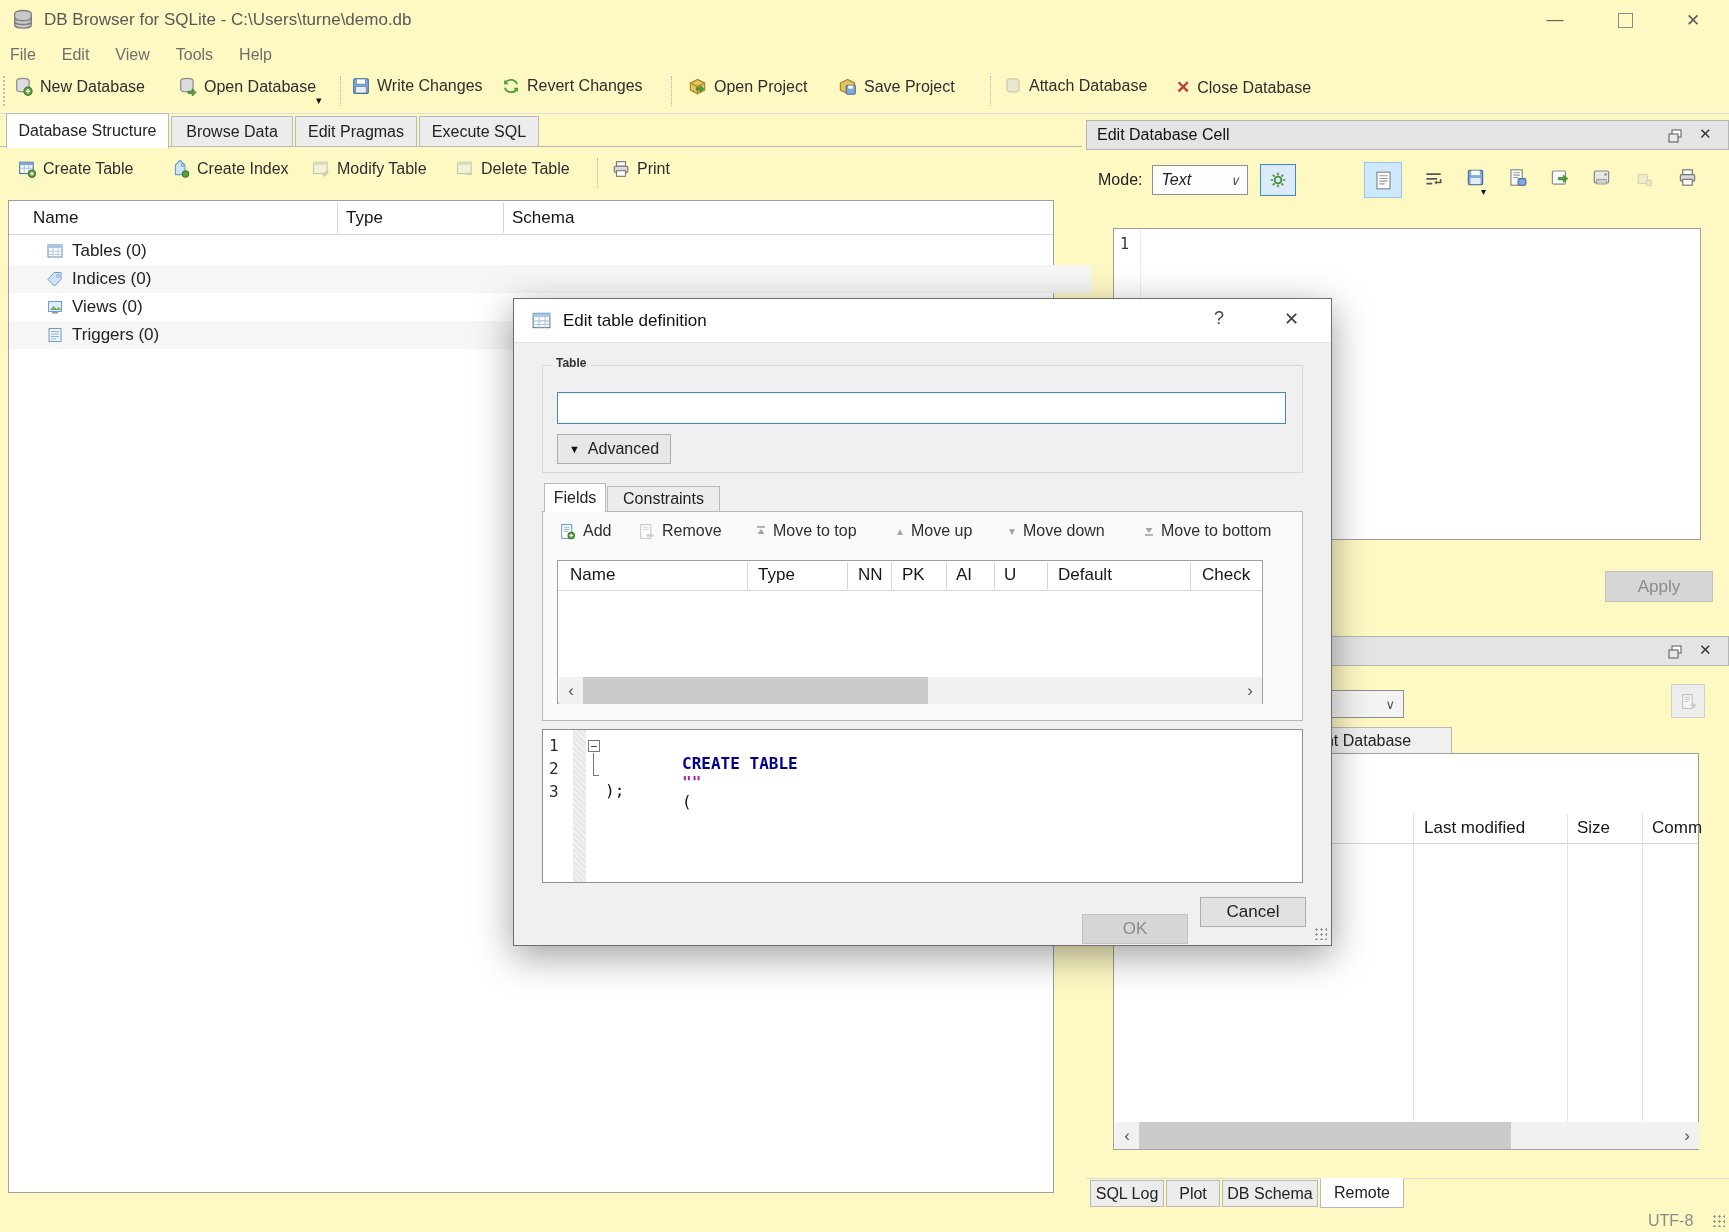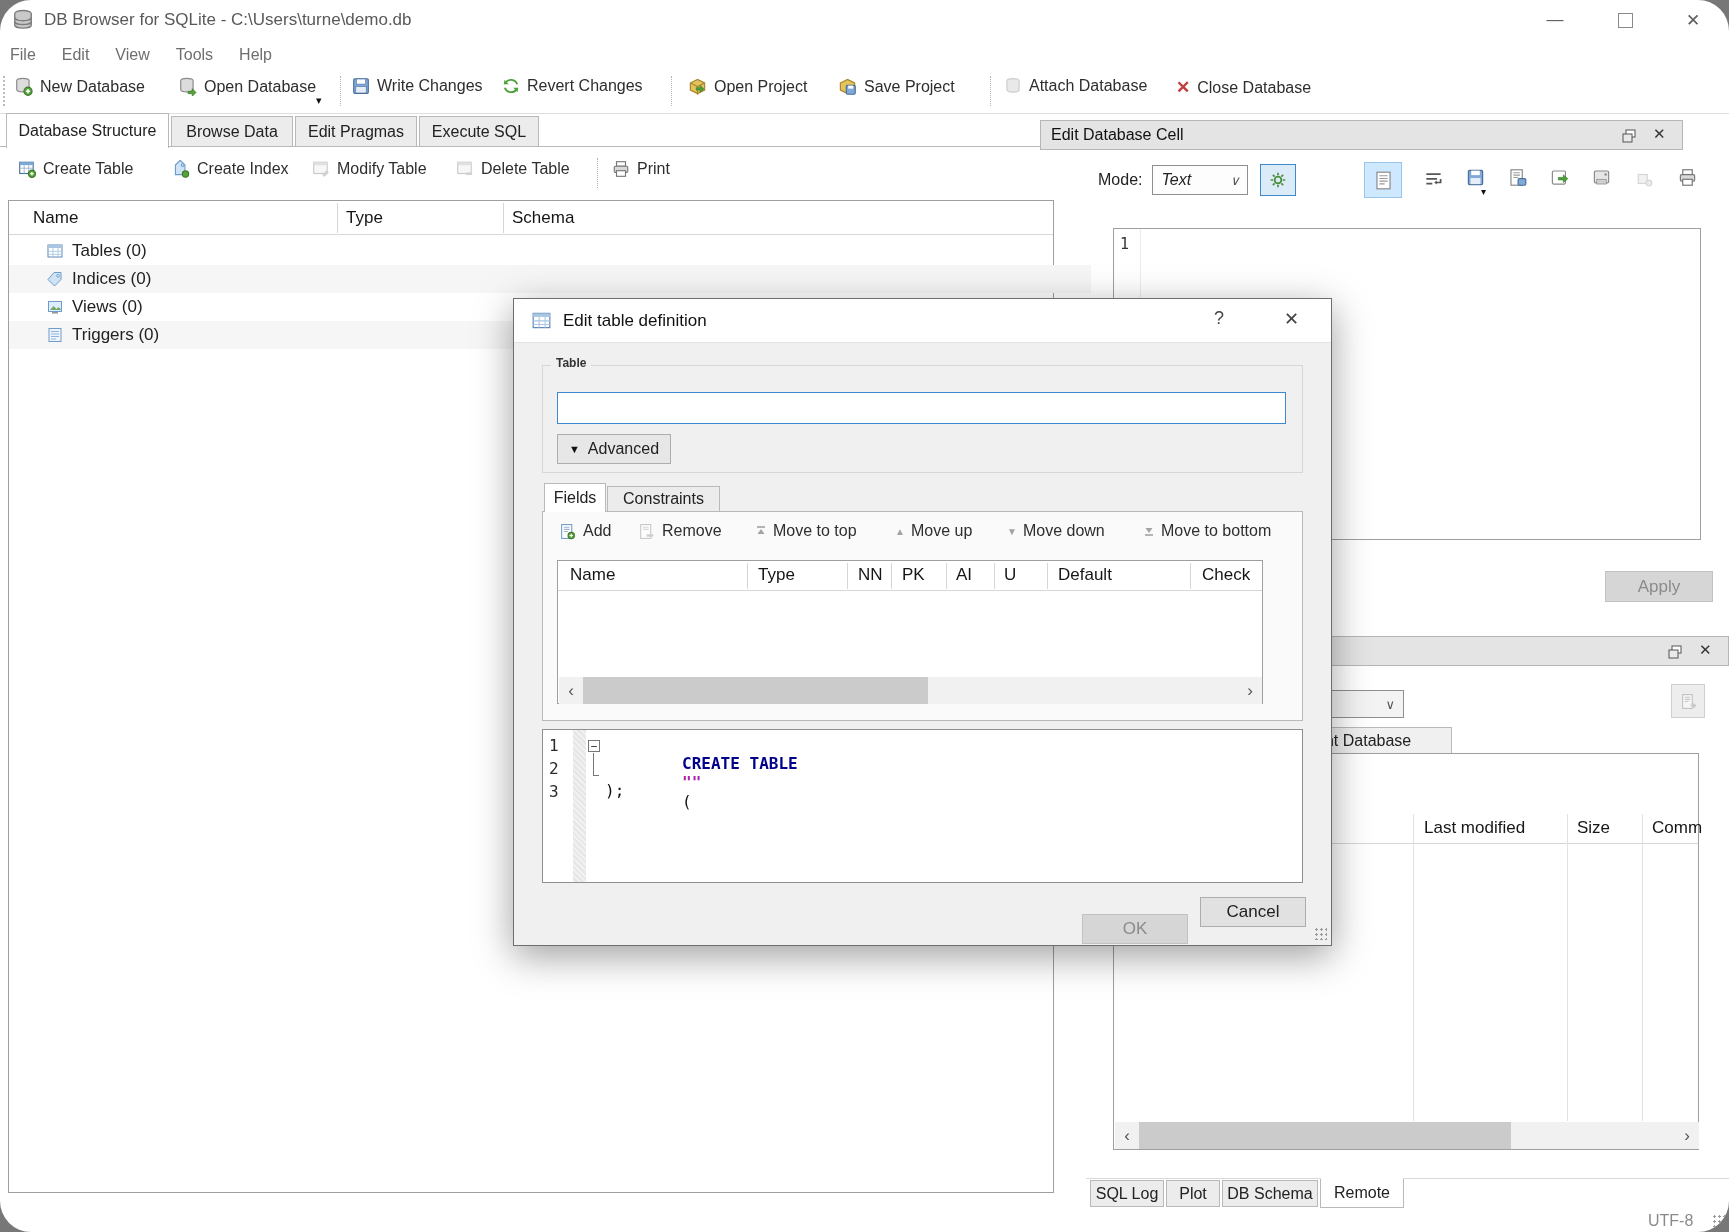--- a/index.html
+++ b/index.html
@@ -1,17 +1,17 @@
 <!DOCTYPE html>
 <html><head>
 <meta charset="utf-8">
 <style>
   html,body{margin:0;padding:0;background:#777;}
-  .screen{position:relative;width:1729px;height:1232px;background:#ffffff;overflow:hidden;
-          font-family:"Liberation Sans",sans-serif;color:#222;border-radius:31px;}
+  .screen{position:relative;width:1729px;height:1232px;background:#fef9c3;overflow:hidden;
+          font-family:"Liberation Sans",sans-serif;color:#222;}
   .abs{position:absolute;}
   .hflex{display:flex;align-items:center;}
   .lbl{white-space:nowrap;}
   .dis{color:#a3a3a3;}
   .sep{border-left:1px dotted #b3b3b3;height:30px;}
   .tbtn{display:flex;align-items:center;gap:7px;font-size:16px;color:#2e2e2e;cursor:default;}
   .tab{display:flex;align-items:center;justify-content:center;font-size:16px;
        background:#ececec;border:1px solid #b9b9b9;box-sizing:border-box;}
   .tab.active{background:#fff;border-bottom:none;z-index:2;}
   .btab{display:flex;align-items:center;justify-content:center;font-size:16px;
@@ -278,21 +278,21 @@
       <span class="icon">
         <svg width="16" height="16" viewBox="0 0 16 16">
           <rect x="2" y="1.5" width="12" height="13" fill="#eef4fb" stroke="#6f9cc9"></rect>
           <path d="M4 4.5h8M4 7h8M4 9.5h8M4 12h5" stroke="#8fb4d9" stroke-width="1"></path>
         </svg>
         </span>
       <span>Triggers (0)</span>
     </div>
   </div>
 
-  <div class="panelhdr abs" style="left:1040px;top:120px;width:643px;height:30px;">
+  <div class="panelhdr abs" style="left:1086px;top:120px;width:643px;height:30px;">
     <span>Edit Database Cell</span>
     <span class="icon abs" style="left:581px;top:8px;">
       <svg width="14" height="14" viewBox="0 0 14 14">
         <rect x="4" y="1" width="9" height="7" fill="#fff" stroke="#555"></rect>
         <rect x="1" y="5" width="9" height="8" fill="#e9e9e9" stroke="#555"></rect>
       </svg>
       </span>
     <span class="abs" style="left:612px;top:4px;color:#333;font-size:15px;">✕</span>
   </div>
 

